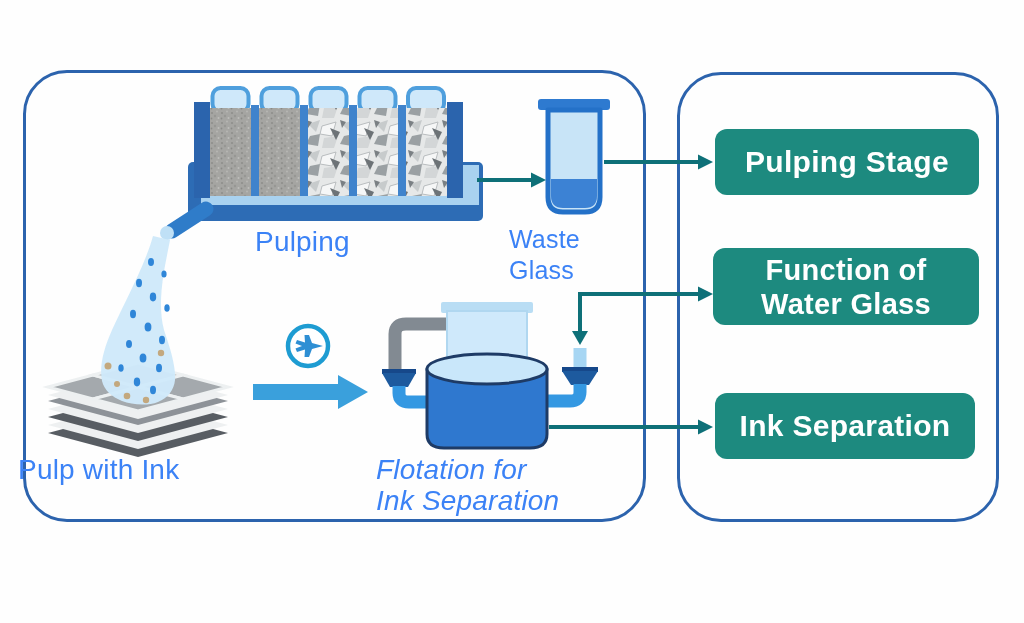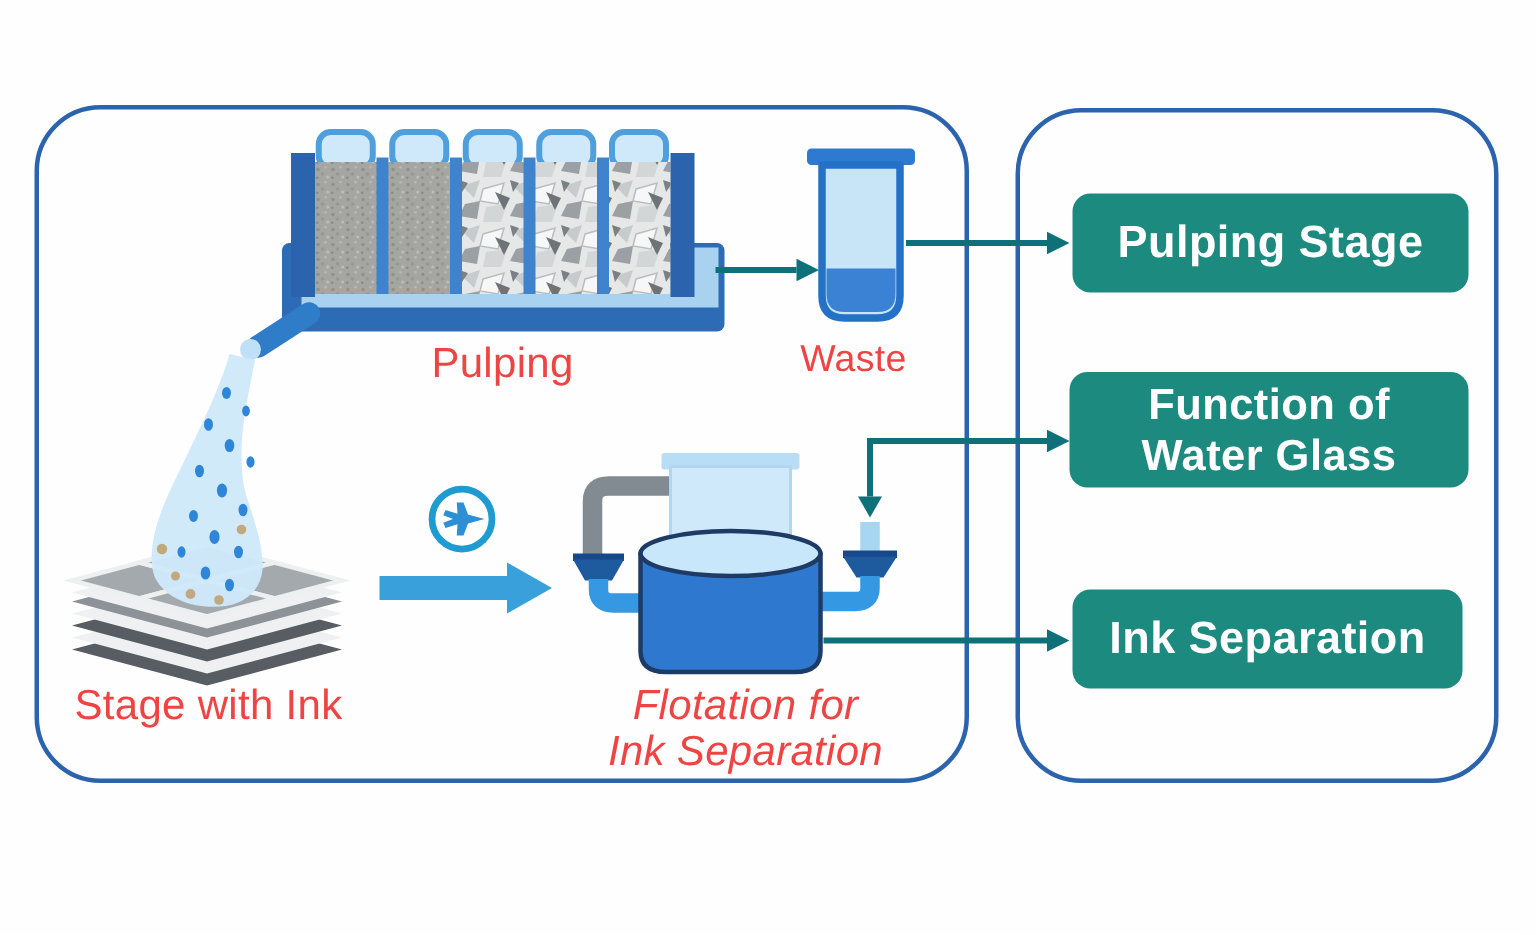--- a/index.html
+++ b/index.html
@@ -19,21 +19,21 @@
   .callout {
     position:absolute; background:#1d8a7f; border-radius:12px; color:#ffffff;
     display:flex; flex-direction:column; align-items:center; justify-content:center;
     font-weight:700; letter-spacing:.3px; text-align:center; box-sizing:border-box;
   }
   .callout-1 { left:715px; top:129px; width:264px; height:66px; font-size:30px; }
   .callout-2 { left:713px; top:248px; width:266px; height:77px; font-size:29px; line-height:34px; }
   .callout-3 { left:715px; top:393px; width:260px; height:66px; font-size:30px; }
 
   .diagram-label {
-    position:absolute; color:#ef4444; font-weight:500; text-align:center;
+    position:absolute; color:#3b82f6; font-weight:500; 
     letter-spacing:.2px;
   }
   .label-pulping     { left:255px; top:226px; width:160px; font-size:28px; }
   .label-water-glass { left:509px; top:224px; width:120px; font-size:25px; line-height:31px; }
   .label-waste-paper { left:18px;  top:454px; width:242px; font-size:28px; line-height:31px; }
   .label-flotation   { left:376px; top:454px; width:242px; font-size:28px; line-height:31px;font-style:italic; }
 </style>
 </head>
 <body>
 
@@ -202,24 +202,25 @@
     <span>Water Glass</span>
   </div>
   <div class="callout callout-3">
     <span>Ink Separation</span>
   </div>
 
   <div class="diagram-label label-pulping">Pulping</div>
 
   <div class="diagram-label label-water-glass">
     <div>Waste</div>
+    <div>Glass</div>
   </div>
 
   <div class="diagram-label label-waste-paper">
-    <div>Stage with Ink</div>
+    <div>Pulp with Ink</div>
   </div>
 
   <div class="diagram-label label-flotation">
     <div>Flotation for</div>
     <div>Ink Separation</div>
   </div>
 
 </div>
 
 </body></html>

